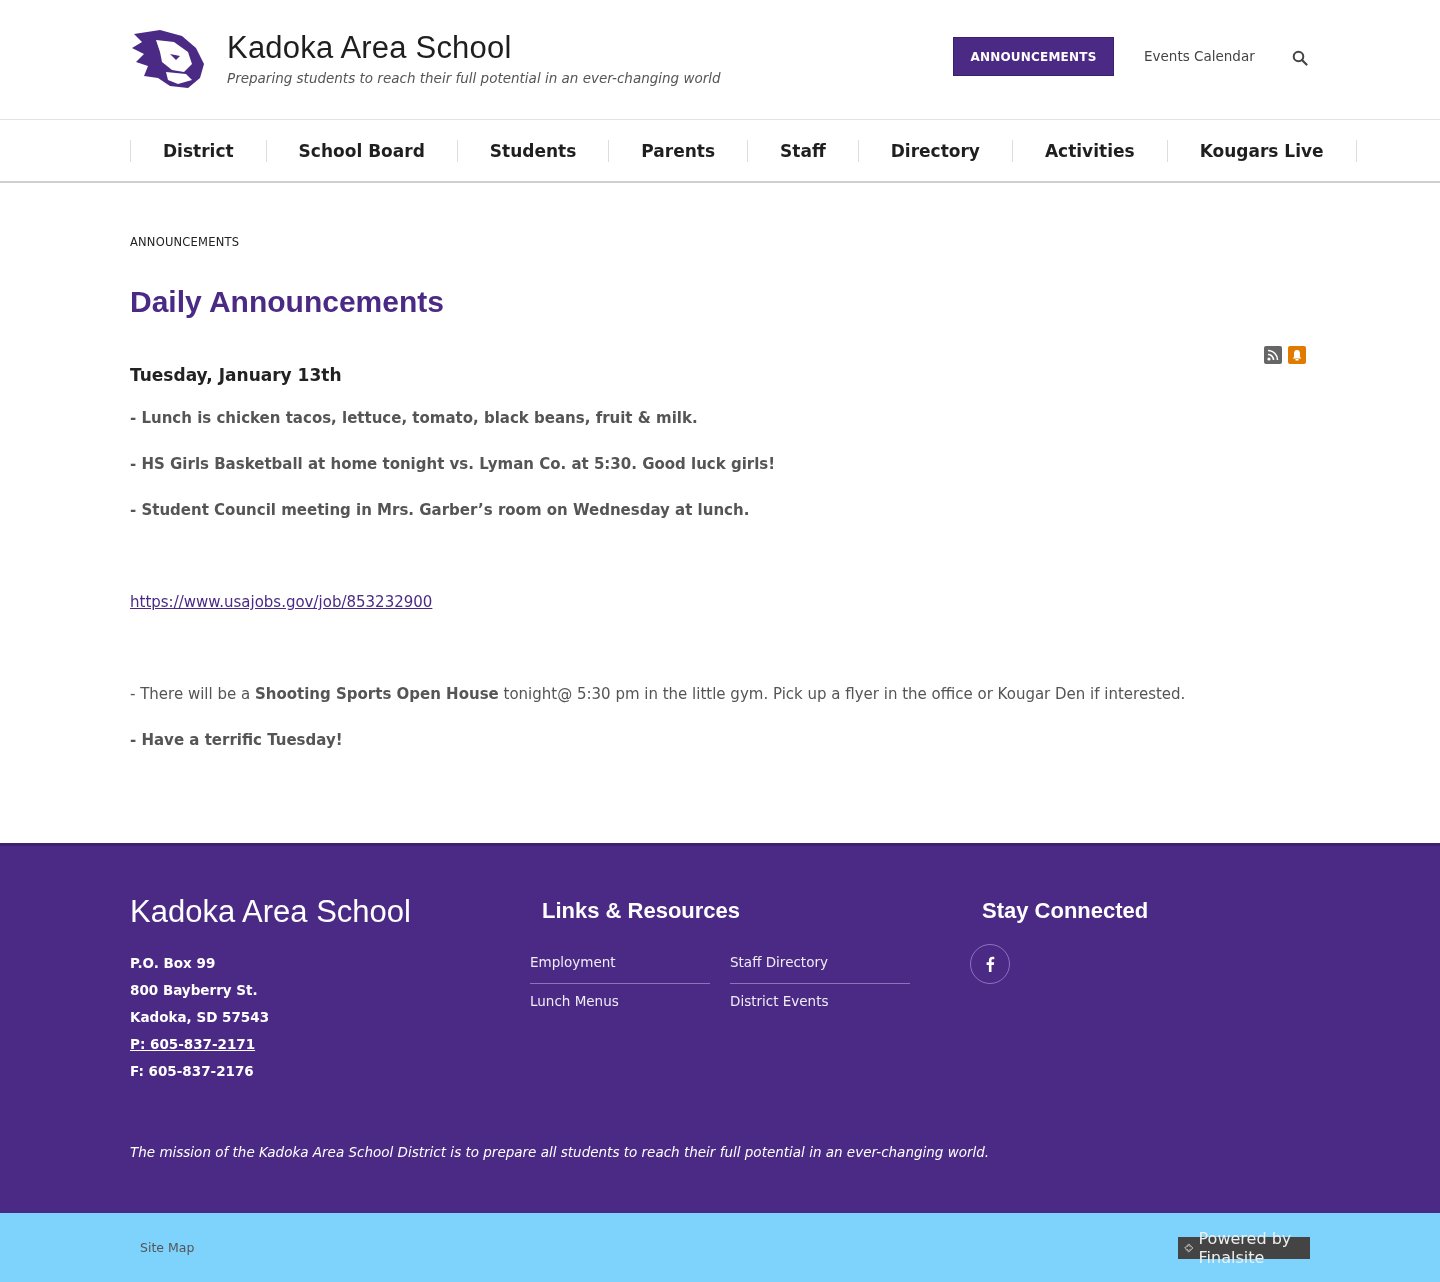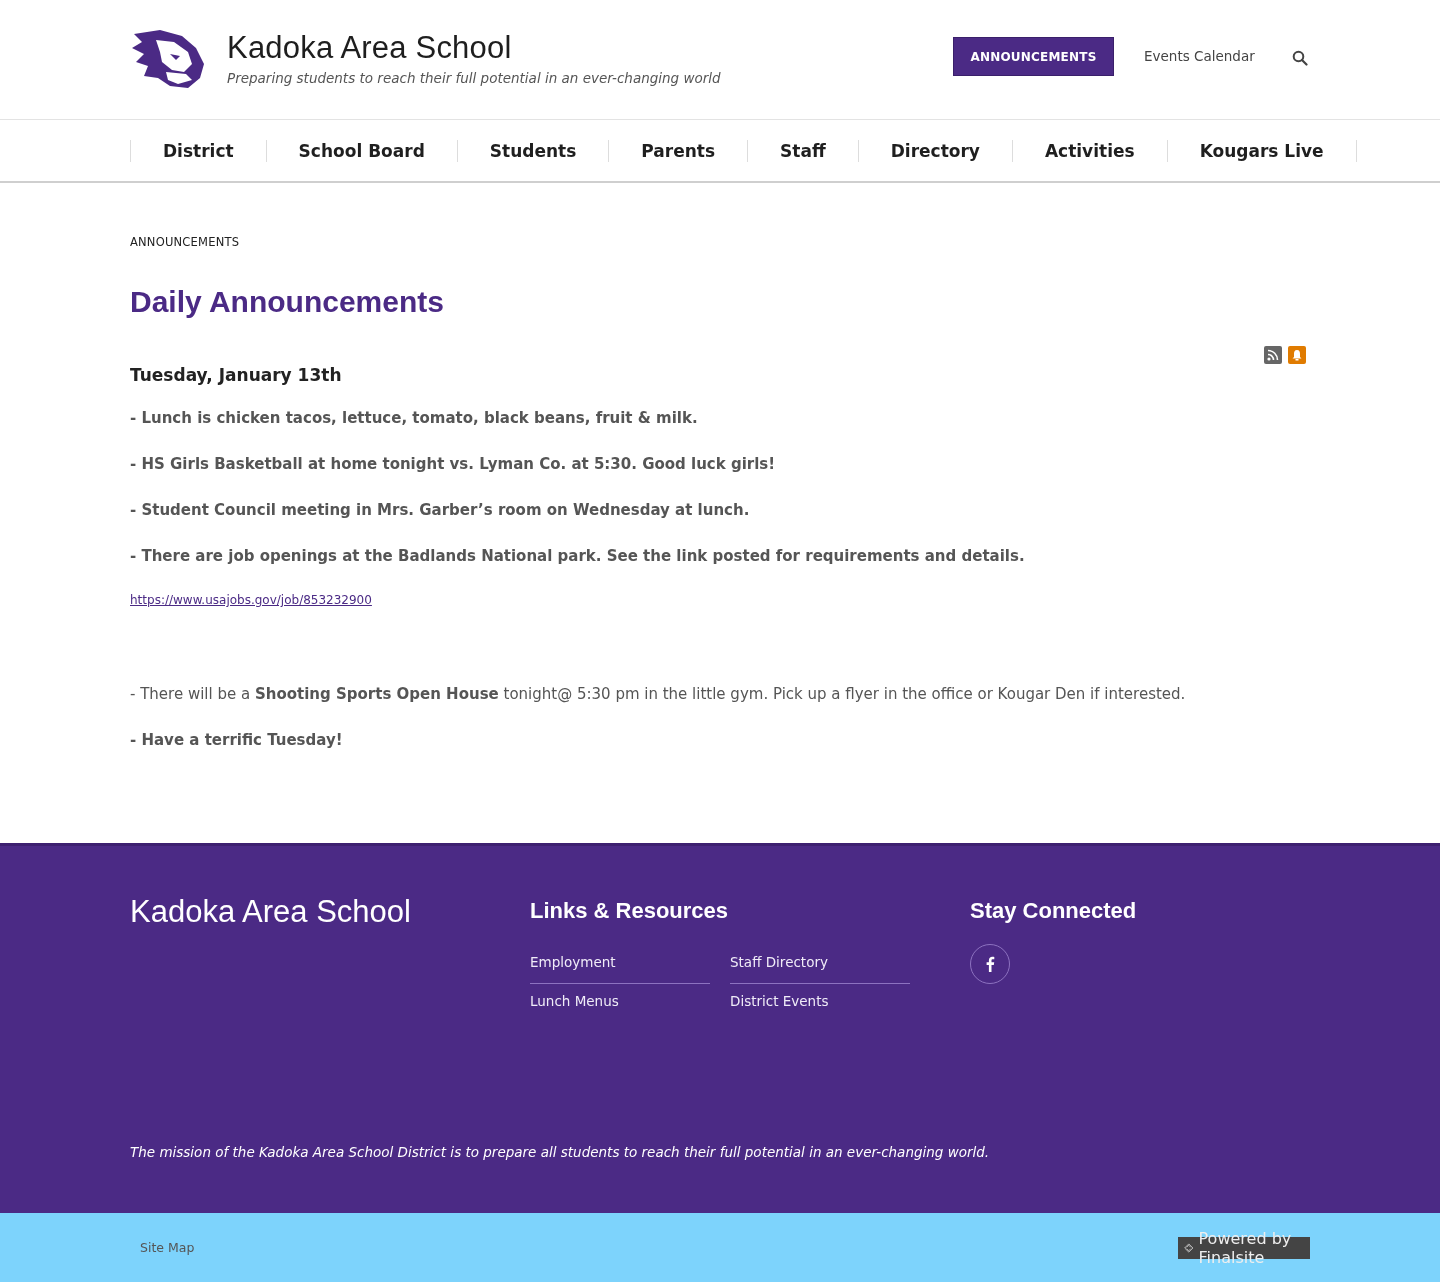--- a/index.html
+++ b/index.html
@@ -24,28 +24,28 @@
   
   .main { position: relative; height: 660px; }
   .breadcrumb { position: absolute; left: 130px; top: 52px; font-size: 11.5px; color: #222; letter-spacing: 0.2px; }
   .page-title { position: absolute; left: 130px; top: 102px; font-family: "Liberation Sans", sans-serif; font-weight: bold; font-size: 30px; color: #4b2a85; }
   .feed-icons { position: absolute; left: 1264px; top: 163px; display: flex; gap: 6px; }
   .rss-icon { width: 18px; height: 18px; background: #666; border-radius: 2px; display: flex; align-items: center; justify-content: center; cursor: pointer; }
   .bell-icon { width: 18px; height: 18px; background: #e07b00; border-radius: 2px; display: flex; align-items: center; justify-content: center; cursor: pointer; }
   .post-date { position: absolute; left: 130px; top: 182px; font-weight: bold; font-size: 17px; color: #222; }
   .post-line { position: absolute; left: 130px; font-size: 15px; color: #555; white-space: nowrap; }
   .post-line.bold { font-weight: bold; }
-  .post-link { position: absolute; left: 130px; font-size: 12px; color: #4b2a85; text-decoration: underline; cursor: pointer; }
+  .post-link { position: absolute; left: 130px; font-size: 15px; color: #4b2a85; text-decoration: underline; cursor: pointer; }
 
   
   .footer { background: #4b2a85; height: 370px; position: relative; border-top: 3px solid #3d2070; color: #fff; }
   .f-title { position: absolute; left: 130px; top: 48px; font-family: "Liberation Sans", sans-serif; font-size: 31px; color: #fff; }
   .f-addr { position: absolute; left: 130px; top: 104px; font-weight: bold; font-size: 13.5px; line-height: 27px; color: #fff; }
   .f-addr .phone { text-decoration: underline; cursor: pointer; }
-  .f-col-head { position: absolute; top: 52px; font-family: "Liberation Sans", sans-serif; font-weight: bold; font-size: 22px; color: #fff; }
+  .f-col-head { position: absolute; top: 52px; font-family: "Liberation Sans", sans-serif; font-weight: bold; font-size: 22px; color: #fff; margin-left: 12px; }
   .f-link { position: absolute; font-size: 13.5px; color: #f0ecf8; cursor: pointer; width: 180px; }
   .f-divider { position: absolute; height: 1px; background: #8d72c0; width: 180px; }
   .fb-icon { position: absolute; left: 970px; top: 98px; width: 40px; height: 40px; border: 1px solid #8d72c0; border-radius: 50%; display: flex; align-items: center; justify-content: center; cursor: pointer; }
   .mission { position: absolute; left: 130px; top: 298px; font-style: italic; font-size: 13.5px; color: #fff; }
 
   .bottom-bar { background: #7dd3fc; height: 70px; position: relative; }
   .sitemap { position: absolute; left: 140px; top: 27px; font-size: 12.5px; color: #555; cursor: pointer; }
   .powered { position: absolute; left: 1178px; top: 24px; width: 132px; height: 22px; background: #444; color: #eee; font-size: 16px; display: flex; align-items: center; gap: 5px; padding-left: 6px; cursor: pointer; }
 </style>
 </head>
@@ -98,28 +98,34 @@
         <path d="M6 1 C3.5 1 3 3 3 5 L3 8 L1.5 9.5 L10.5 9.5 L9 8 L9 5 C9 3 8.5 1 6 1 Z" fill="#fff"></path>
         <rect x="4.5" y="10" width="3" height="1.5" fill="#fff"></rect>
       </svg>
     </div>
   </div>
 
   <div class="post-date">Tuesday, January 13th</div>
   <div class="post-line bold" style="top:226px">- Lunch is chicken tacos, lettuce, tomato, black beans, fruit &amp; milk.</div>
   <div class="post-line bold" style="top:272px">- HS Girls Basketball at home tonight vs. Lyman Co. at 5:30. Good luck girls!</div>
   <div class="post-line bold" style="top:318px">- Student Council meeting in Mrs. Garber’s room on Wednesday at lunch.</div>
-  <div class="post-line bold" style="top:364px">- There are job openings at the Badlands National park. See the link posted for requirements and details.</div>
   <a class="post-link" style="top:410px">https://www.usajobs.gov/job/853232900</a>
   <div class="post-line" style="top:502px"><span>- There will be a </span><strong>Shooting Sports Open House</strong><span> tonight@ 5:30 pm in the little gym. Pick up a flyer in the office or Kougar Den if interested.</span></div>
   <div class="post-line bold" style="top:548px">- Have a terrific Tuesday!</div>
 </main>
 
 <footer class="footer">
   <div class="f-title">Kadoka Area School</div>
+  <div class="f-addr">
+    <div>P.O. Box 99</div>
+    <div>800 Bayberry St.</div>
+    <div>Kadoka, SD  57543</div>
+    <div class="phone">P: 605-837-2171</div>
+    <div>F: 605-837-2176</div>
+  </div>
 
   <div class="f-col-head" style="left:530px">Links &amp; Resources</div>
   <div class="f-link" style="left:530px; top:108px">Employment</div>
   <div class="f-link" style="left:730px; top:108px">Staff Directory</div>
   <div class="f-divider" style="left:530px; top:137px"></div>
   <div class="f-divider" style="left:730px; top:137px"></div>
   <div class="f-link" style="left:530px; top:147px">Lunch Menus</div>
   <div class="f-link" style="left:730px; top:147px">District Events</div>
 
   <div class="f-col-head" style="left:970px">Stay Connected</div>

